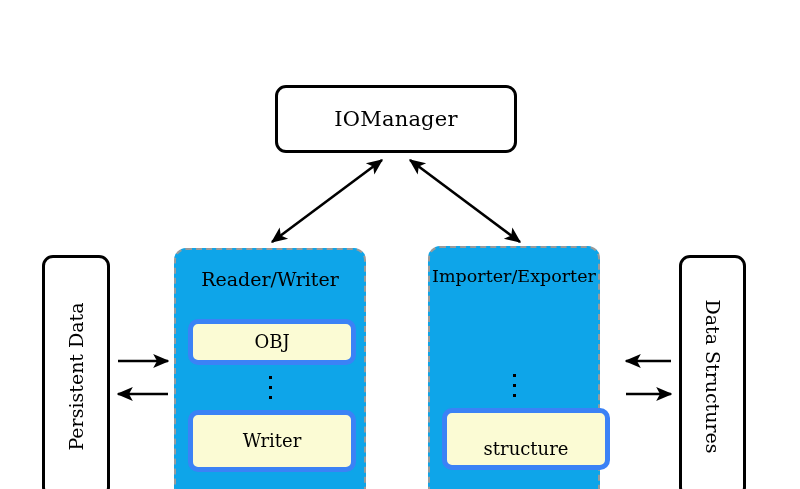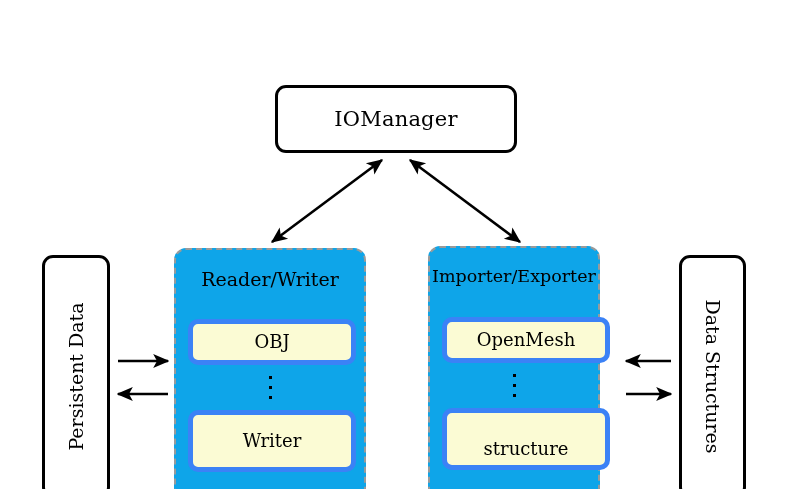--- a/index.html
+++ b/index.html
@@ -203,23 +203,20 @@
     <div class="item bottom">
       <span>
         <span>Writer</span><br>
       </span>
     </div>
   </div>
 
   <div class="panel" id="importer-exporter-panel">
     <div class="panel-title">Importer/Exporter</div>
 
-    <div class="item top">
-      <span>OpenMesh</span>
-    </div>
 
     <div class="vdots">
       <span></span>
         <span></span>
         <span></span>
     </div>
 
     <div class="item bottom">
       <span>
         <br>

